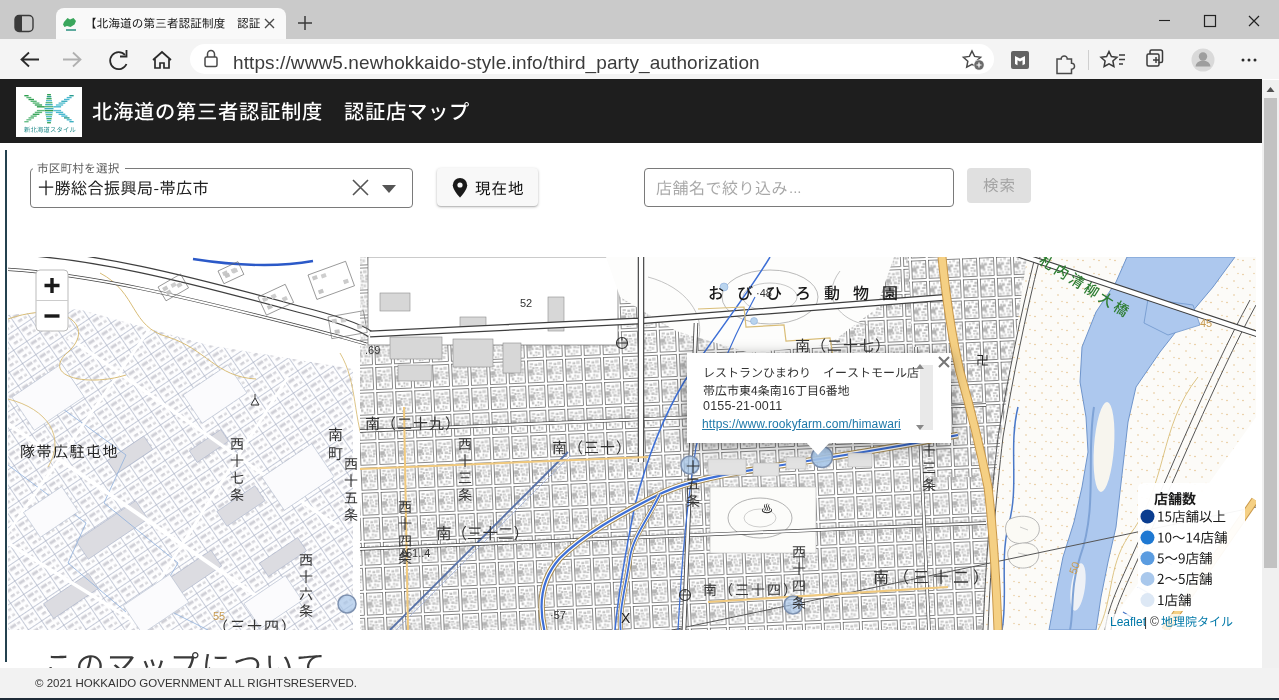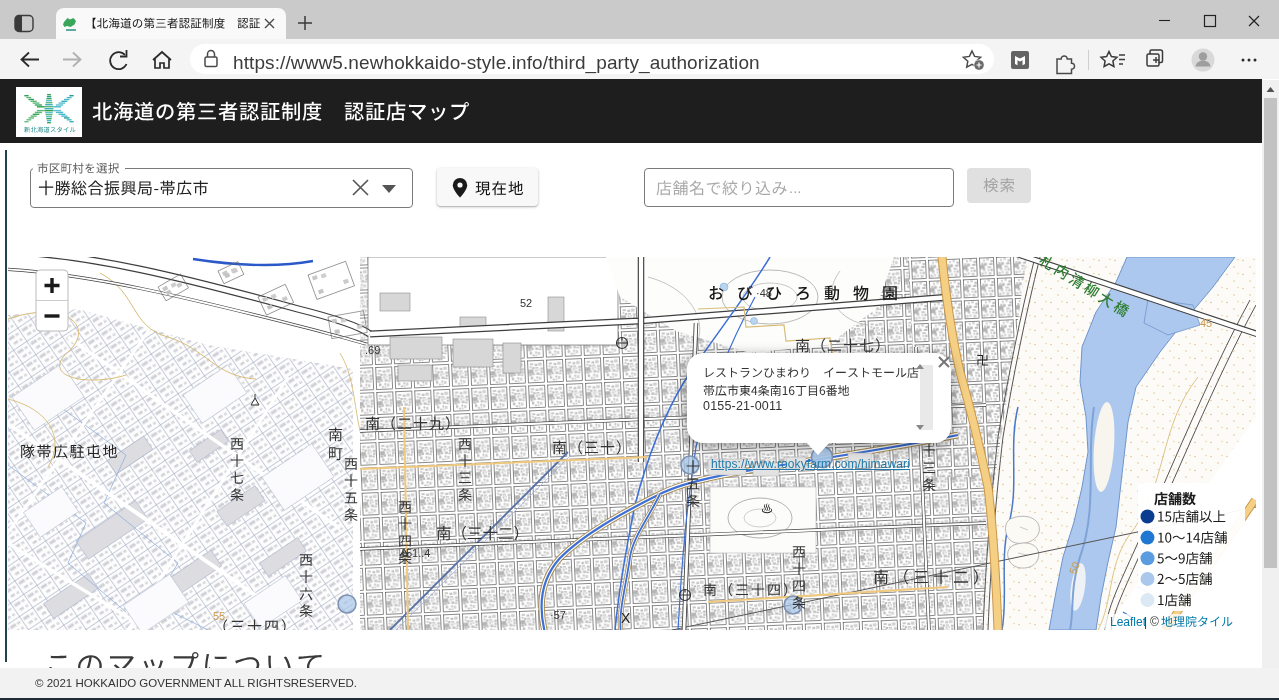--- a/index.html
+++ b/index.html
@@ -15,23 +15,23 @@
   #logo { left:16px; top:87px; width:66px; height:50px; background:#fff; }
   #content { left:0; top:143px; width:1262px; height:525px; background:#fff; }
   #leftline { left:5px; top:150px; width:2px; height:512px; background:#24414f; }
   .mui-box { position:absolute; border:1px solid #7a7a7a; border-radius:4px; background:#fff; }
   #selbox { left:30px; top:168px; width:383px; height:40px; }
   #sellabelbg { left:33px; top:162px; width:92px; height:12px; background:#fff; }
   #geobtn { left:437px; top:168px; width:101px; height:38px; background:#f8f8f8; border-radius:4px; box-shadow:0 1px 3px rgba(0,0,0,0.25),0 1px 1px rgba(0,0,0,0.12); }
   #filterbox { left:644px; top:168px; width:310px; height:39px; }
   #searchbtn { left:967px; top:168px; width:64px; height:35px; background:#e0e0e0; border-radius:4px; }
   #map { left:8px; top:257px; width:1248px; height:373px; overflow:hidden; background:#fdfdfb; }
-  #popup { left:687px; top:353px; width:264px; height:90px; background:#fff; border-radius:16px; box-shadow:0 3px 14px rgba(0,0,0,0.4); font-size:12px; color:#333; }
+  #popup { left:687px; top:353px; width:264px; height:90px; background:#fff; border-radius:0; box-shadow:0 3px 14px rgba(0,0,0,0.4); font-size:12px; color:#333; }
   #popup .t3 { position:absolute; left:16px; top:46px; font-size:12.5px; letter-spacing:0.2px; }
-  #popup .t4 { position:absolute; left:24px; top:64px; font-size:12px; color:#2079a9; text-decoration:underline; letter-spacing:0.1px;margin-top:40px; }
+  #popup .t4 { position:absolute; left:15px; top:64px; font-size:12px; color:#2079a9; text-decoration:underline; letter-spacing:0.1px; }
   #ptrack { position:absolute; left:233px; top:12px; width:13px; height:65px; background:#e9e9e9; }
   #ptail { left:805px; top:441px; width:0; height:0; border-left:13px solid transparent; border-right:13px solid transparent; border-top:14px solid #fff; }
   #scrollbar { left:1262px; top:80px; width:17px; height:620px; background:#f0f0f0; }
   #scrollthumb { left:1264px; top:98px; width:13px; height:470px; background:#c2c2c2; }
   #overlay { left:0; top:0; width:1279px; height:700px; pointer-events:none; }
 </style>
 </head>
 <body>
 <div id="stage">
   <div class="abs" id="tabstrip"></div>

